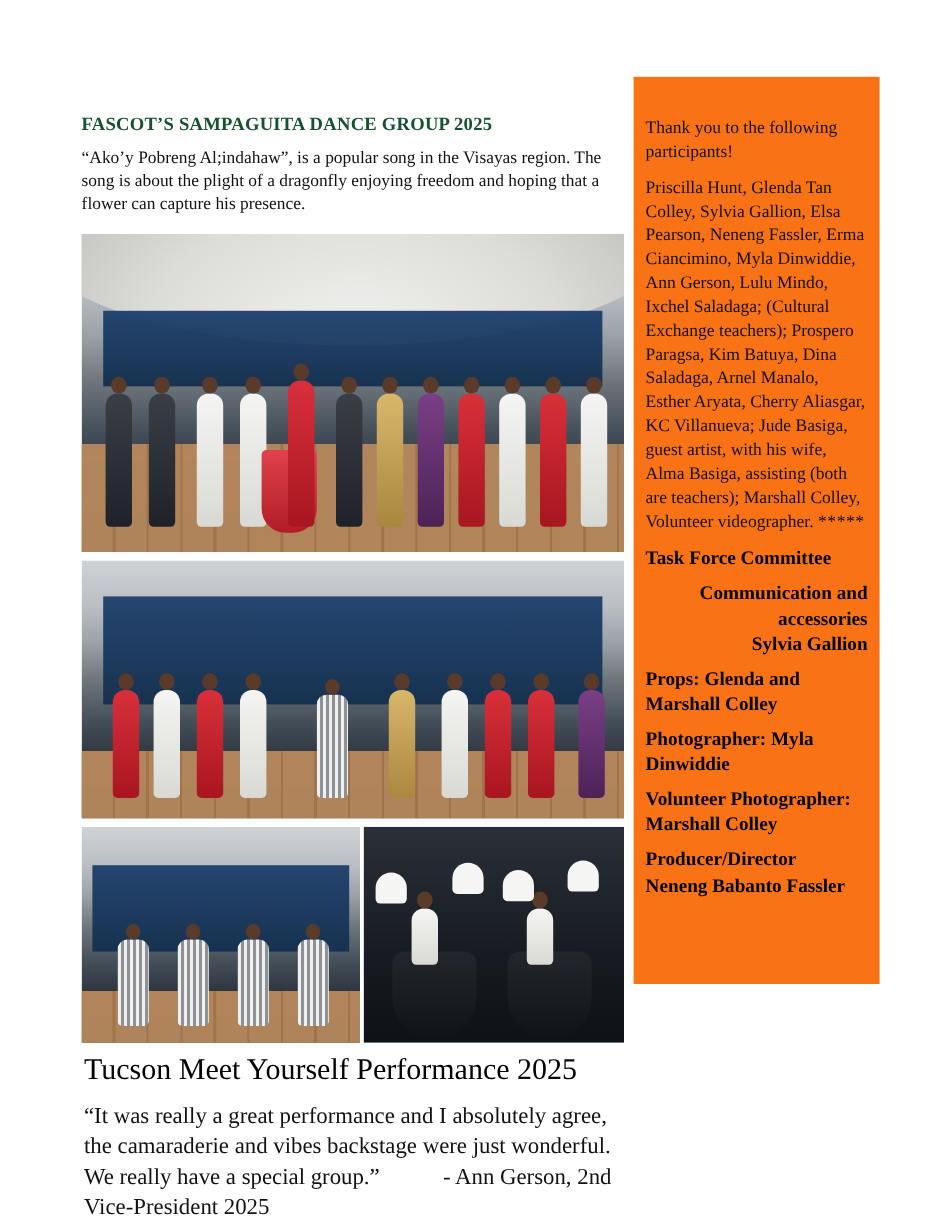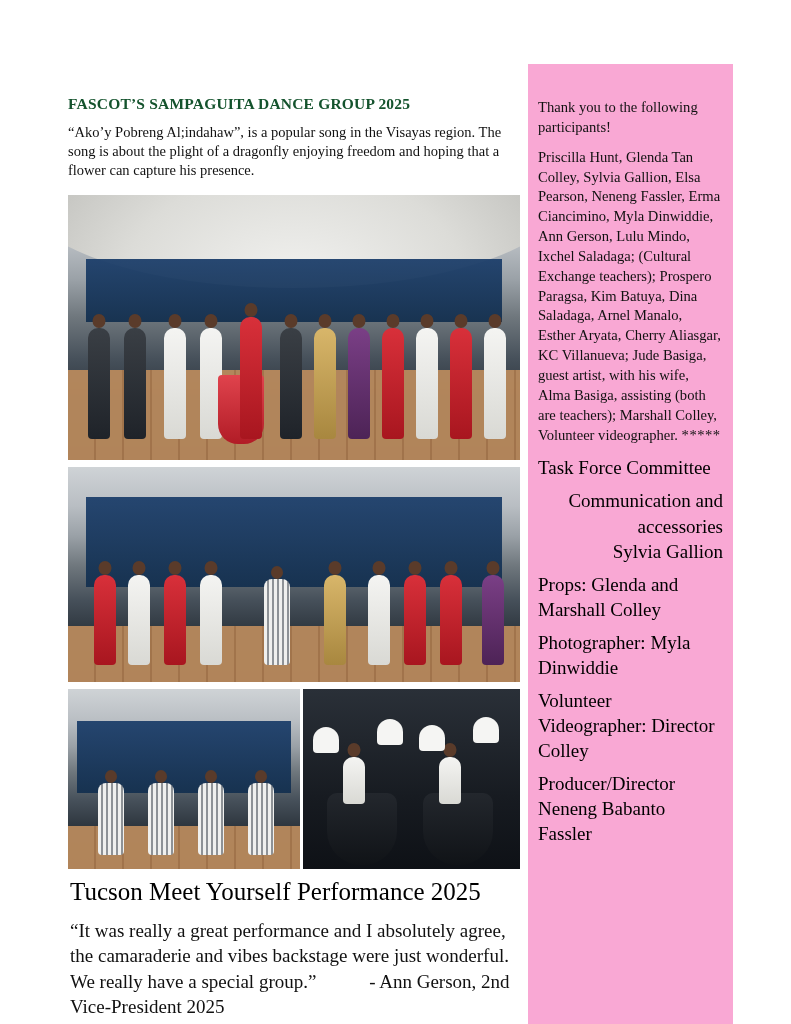--- a/index.html
+++ b/index.html
@@ -100,34 +100,34 @@
   .quote .attrib {
     padding-left: 48px;
   }
 
   
   .sidebar {
     position: absolute;
     left: 528px;
     top: 64px;
     width: 205px;
-    height: 960px;
-    background: #f9a8d4;
+    height: 756px;
+    background: #f97316;
     box-sizing: border-box;
     padding: 34px 10px 10px 10px;
   }
   .sb-text {
     font-size: 14.6px;
     line-height: 1.36;
     color: #111;
     margin: 0 0 10px 0;
   }
   .sb-bold {
-    font-weight: normal;
-    font-size: 19px;
+    font-weight: bold;
+    font-size: 16px;
     line-height: 1.32;
     margin: 0 0 8px 0;
     color: #000;
   }
   .stars {
     letter-spacing: 0.5px;
   }
 
   
   .tent-bg {
@@ -371,18 +371,18 @@
     <p class="sb-text">Thank you to the following participants!</p>
     <p class="sb-text">
       <span>Priscilla Hunt, Glenda Tan Colley, Sylvia Gallion, Elsa Pearson, Neneng Fassler, Erma Ciancimino, Myla Dinwiddie, Ann Gerson, Lulu Mindo, Ixchel Saladaga; (Cultural Exchange teachers); Prospero Paragsa, Kim Batuya, Dina Saladaga, Arnel Manalo, Esther Aryata, Cherry Aliasgar, KC Villanueva; Jude Basiga, guest artist, with his wife, Alma Basiga, assisting (both are teachers); Marshall Colley, Volunteer videographer.</span>
       <span class="stars">*****</span>
     </p>
     <p class="sb-bold">Task Force Committee</p>
     <p class="sb-bold" style="white-space:pre-line;text-align:right;">Communication and accessories
 Sylvia Gallion</p>
     <p class="sb-bold">Props: Glenda and Marshall Colley</p>
     <p class="sb-bold">Photographer: Myla Dinwiddie</p>
-    <p class="sb-bold">Volunteer Videographer: Director Colley</p>
+    <p class="sb-bold">Volunteer Photographer: Marshall Colley</p>
     <p class="sb-bold" style="white-space:pre-line;">Producer/Director
 Neneng Babanto Fassler</p>
   </aside>
 
 </div>
 
 </body></html>

